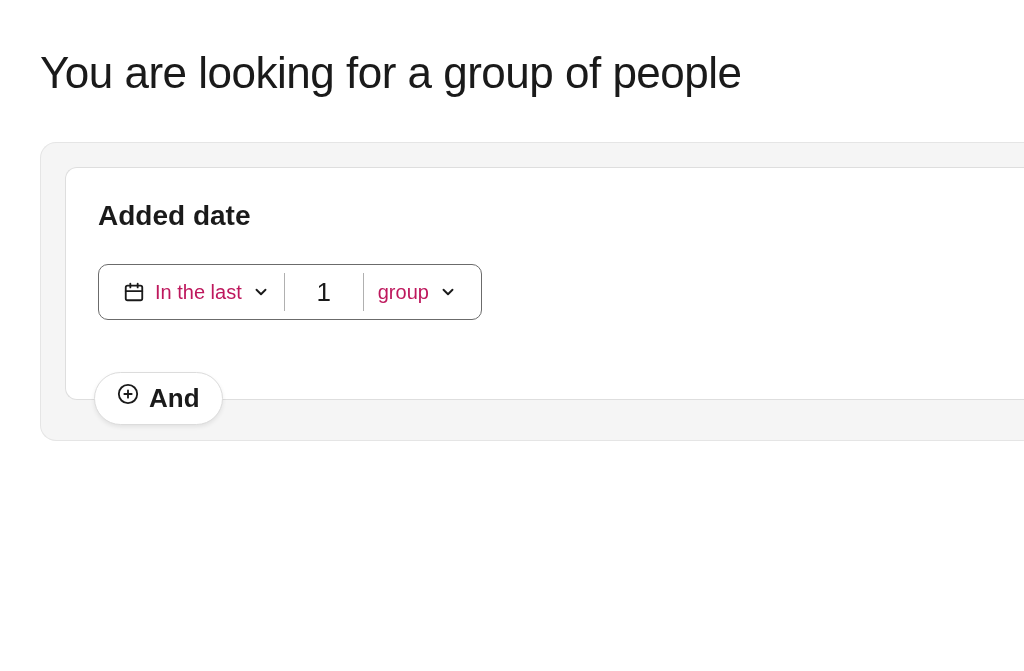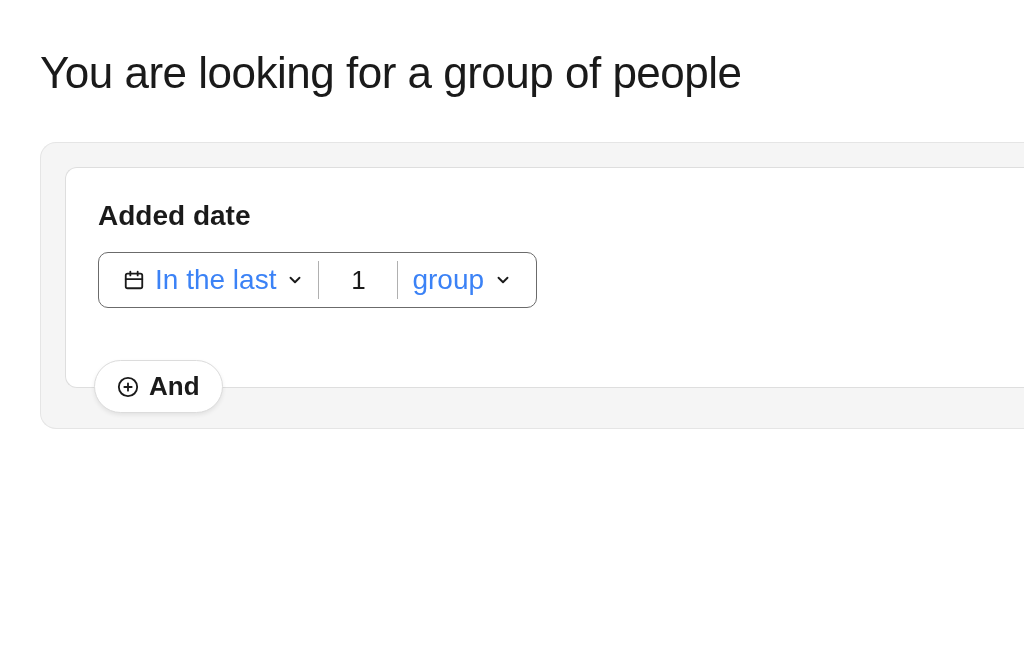--- a/index.html
+++ b/index.html
@@ -35,41 +35,41 @@
       border: 1px solid #dedede;
       border-right: none;
       border-radius: 12px 0 0 12px;
       padding: 32px 0 0 32px;
       position: relative;
     }
     .filter-label {
       font-size: 28px;
       font-weight: 700;
       color: #1a1a1a;
-      margin-bottom: 20px;
+      margin-bottom: 32px;
     }
     .filter-control {
       display: inline-flex;
       align-items: center;
       border: 1.5px solid #6b6b6b;
       border-radius: 10px;
       height: 56px;
       padding: 0 16px;
       background: #ffffff;
     }
     .control-segment {
       display: inline-flex;
       align-items: center;
       gap: 10px;
       padding: 0 8px;
       height: 100%;
     }
     .control-text {
-      font-size: 28px;
-      color: #3b82f6;
+      font-size: 20px;
+      color: #be185d;
       font-weight: 400;
     }
     .control-value {
       font-size: 26px;
       color: #1a1a1a;
       font-weight: 400;
       text-align: center;
       min-width: 50px;
     }
     .divider {
@@ -78,21 +78,21 @@
       background: #b0b0b0;
       margin: 0 6px;
     }
     .icon {
       display: inline-flex;
       align-items: center;
       justify-content: center;
     }
     .chip-button {
       display: inline-flex;
-      align-items: center;
+      align-items: flex-start;
       gap: 10px;
       background: #ffffff;
       border: 1px solid #dcdcdc;
       border-radius: 999px;
       padding: 10px 22px;
       font-size: 26px;
       font-weight: 700;
       color: #1a1a1a;
       cursor: pointer;
       box-shadow: 0 2px 4px rgba(0,0,0,0.08);

